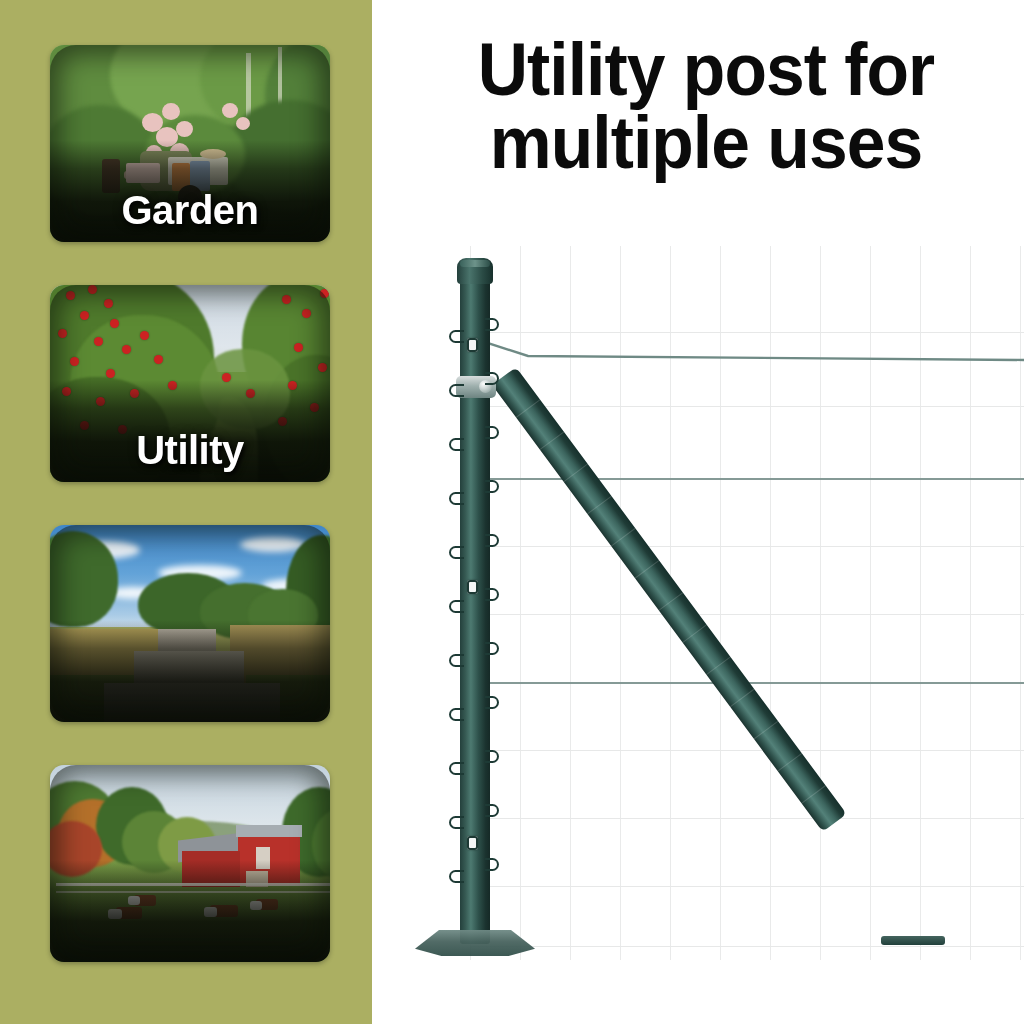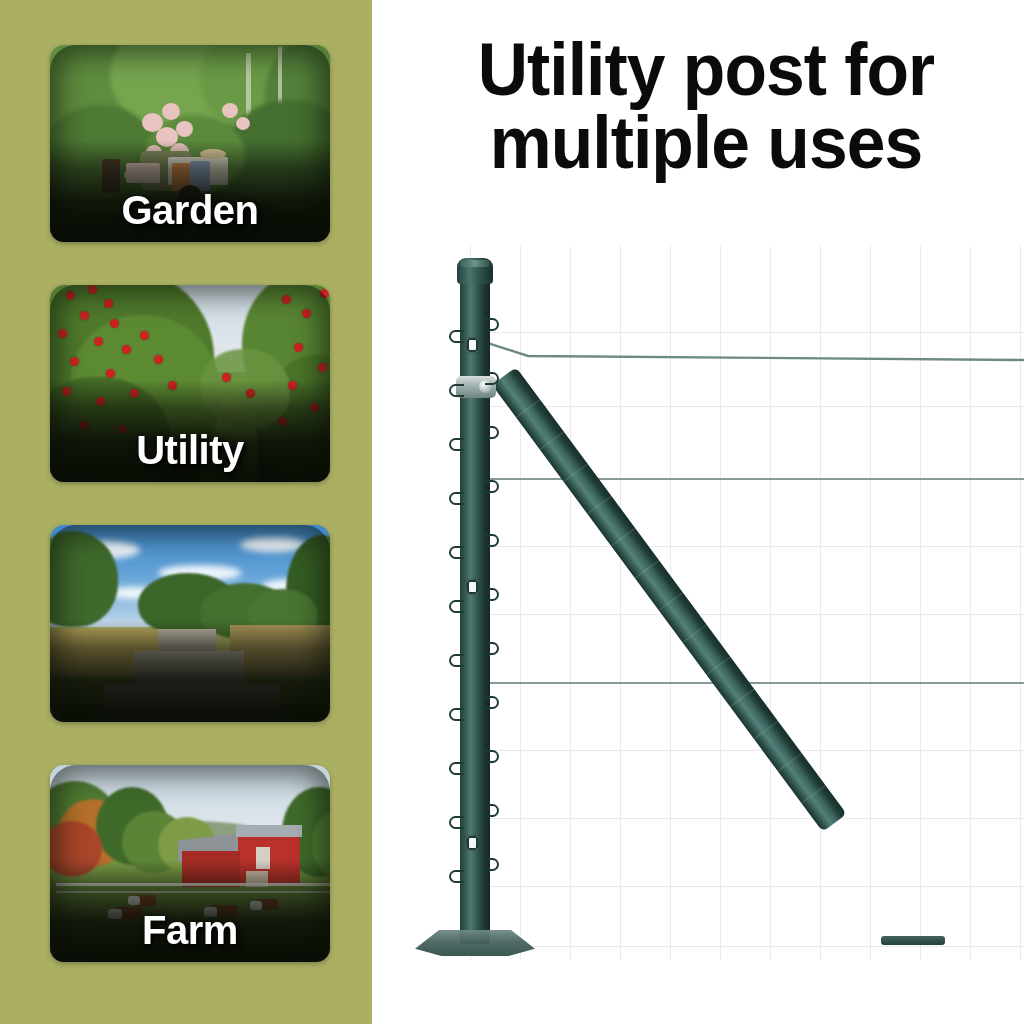--- a/index.html
+++ b/index.html
@@ -252,21 +252,20 @@
         <div class="fm-cow" style="left:58px;top:144px;width:14px;height:10px;"></div>
         <div class="fm-cowb" style="left:84px;top:130px;width:22px;height:11px;"></div>
         <div class="fm-cow" style="left:78px;top:131px;width:12px;height:9px;"></div>
         <div class="fm-cowb" style="left:160px;top:140px;width:28px;height:12px;"></div>
         <div class="fm-cow" style="left:154px;top:142px;width:13px;height:10px;"></div>
         <div class="fm-cowb" style="left:206px;top:134px;width:22px;height:11px;"></div>
         <div class="fm-cow" style="left:200px;top:136px;width:12px;height:9px;"></div>
       </div>
       <div class="vignette"></div>
       <div class="edgeshade"></div>
-      <div class="label">Farm</div>
     </div>
 
   </div>
 
   <div id="headline">
     <div>Utility post for</div>
     <div>multiple uses</div>
   </div>
 
   <div id="mesh">

